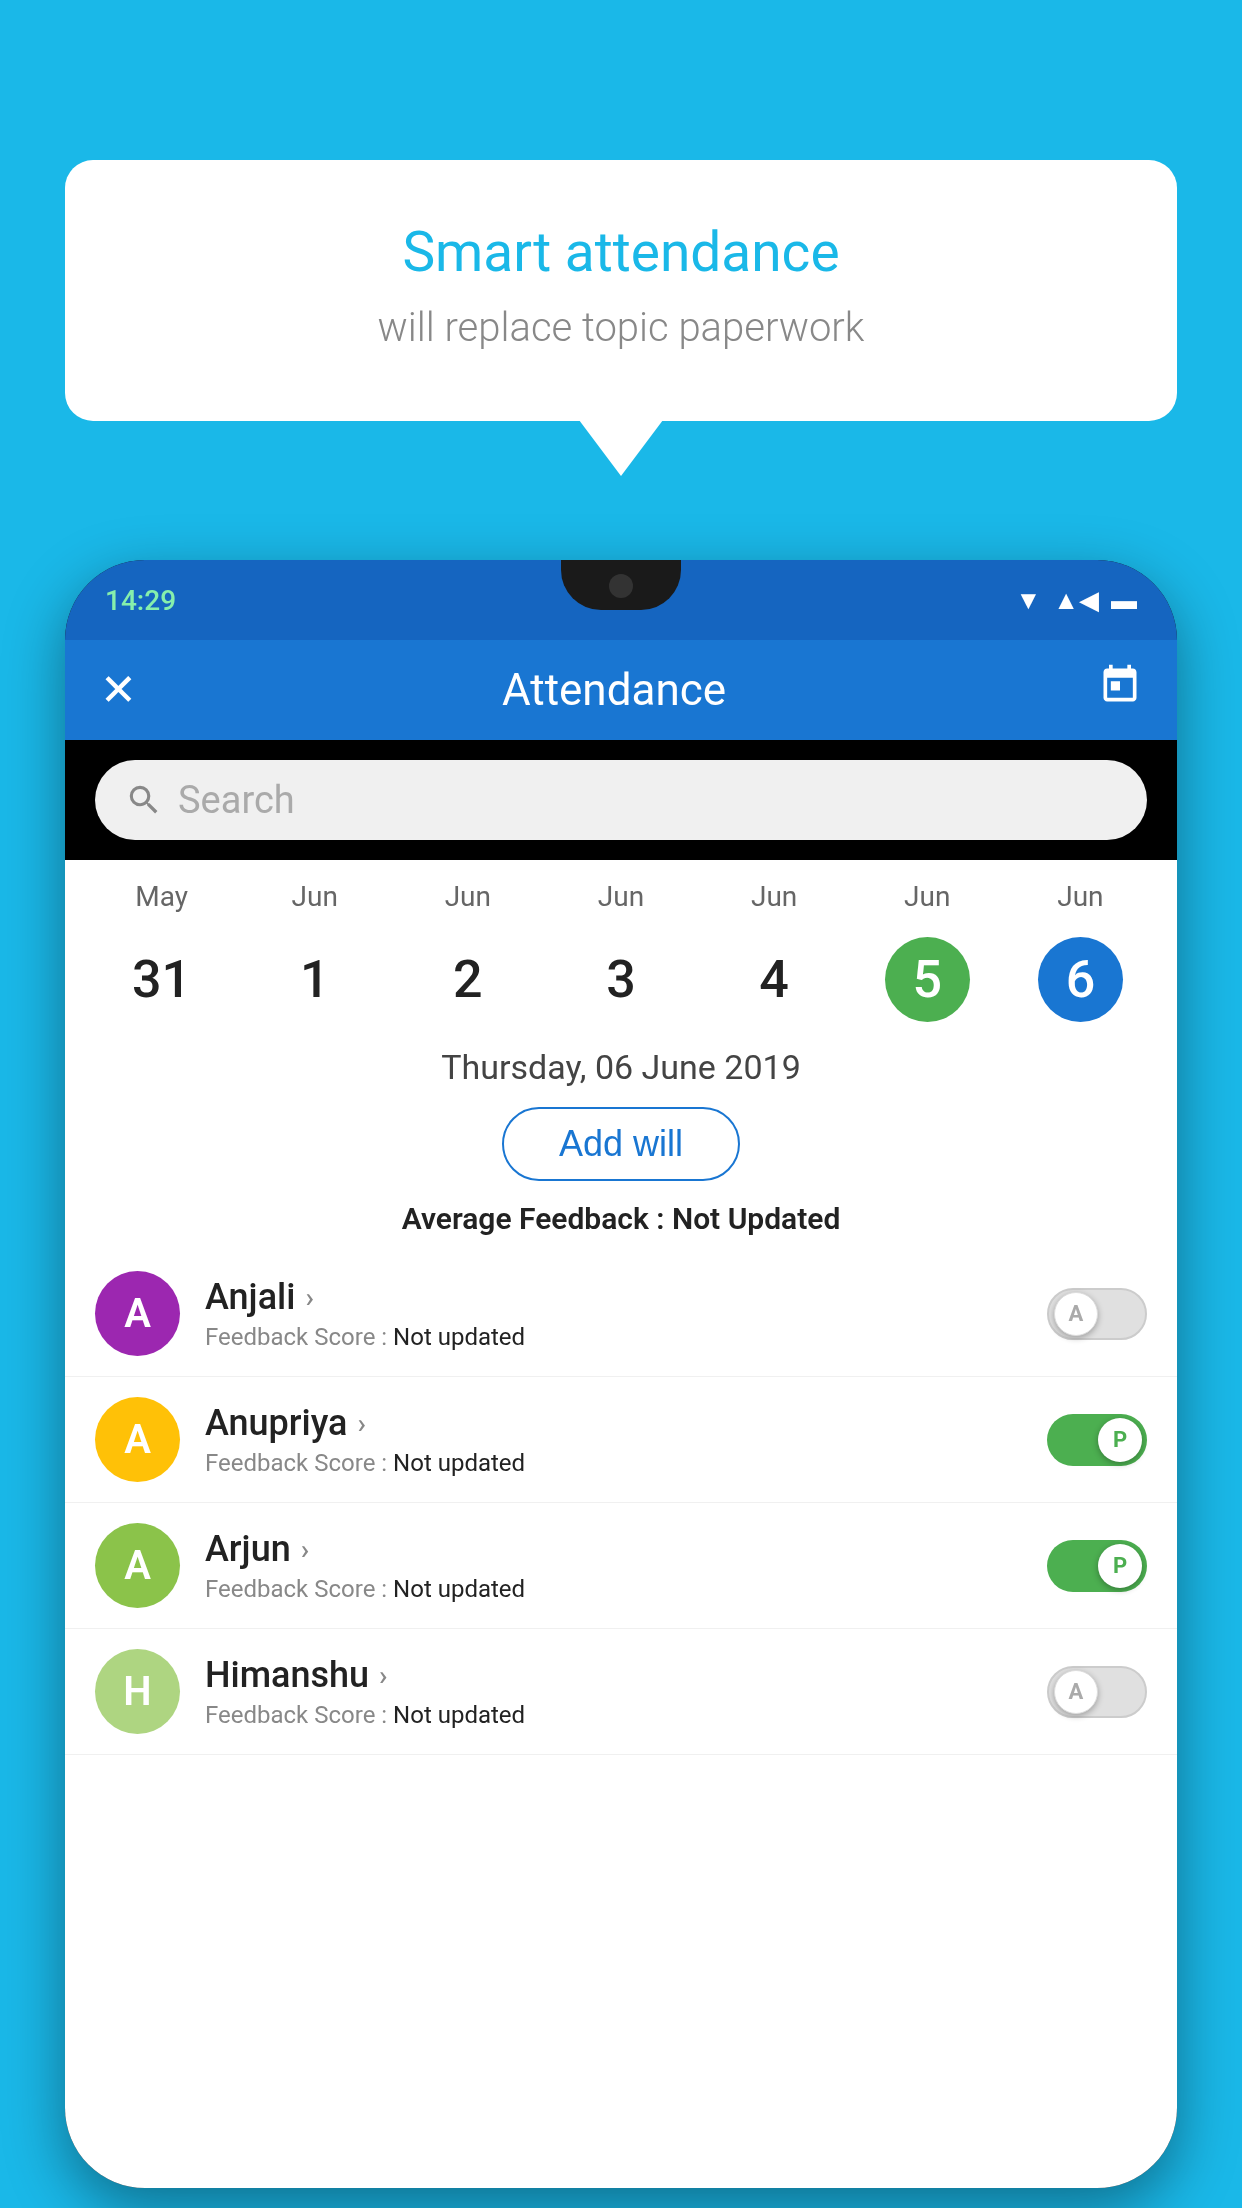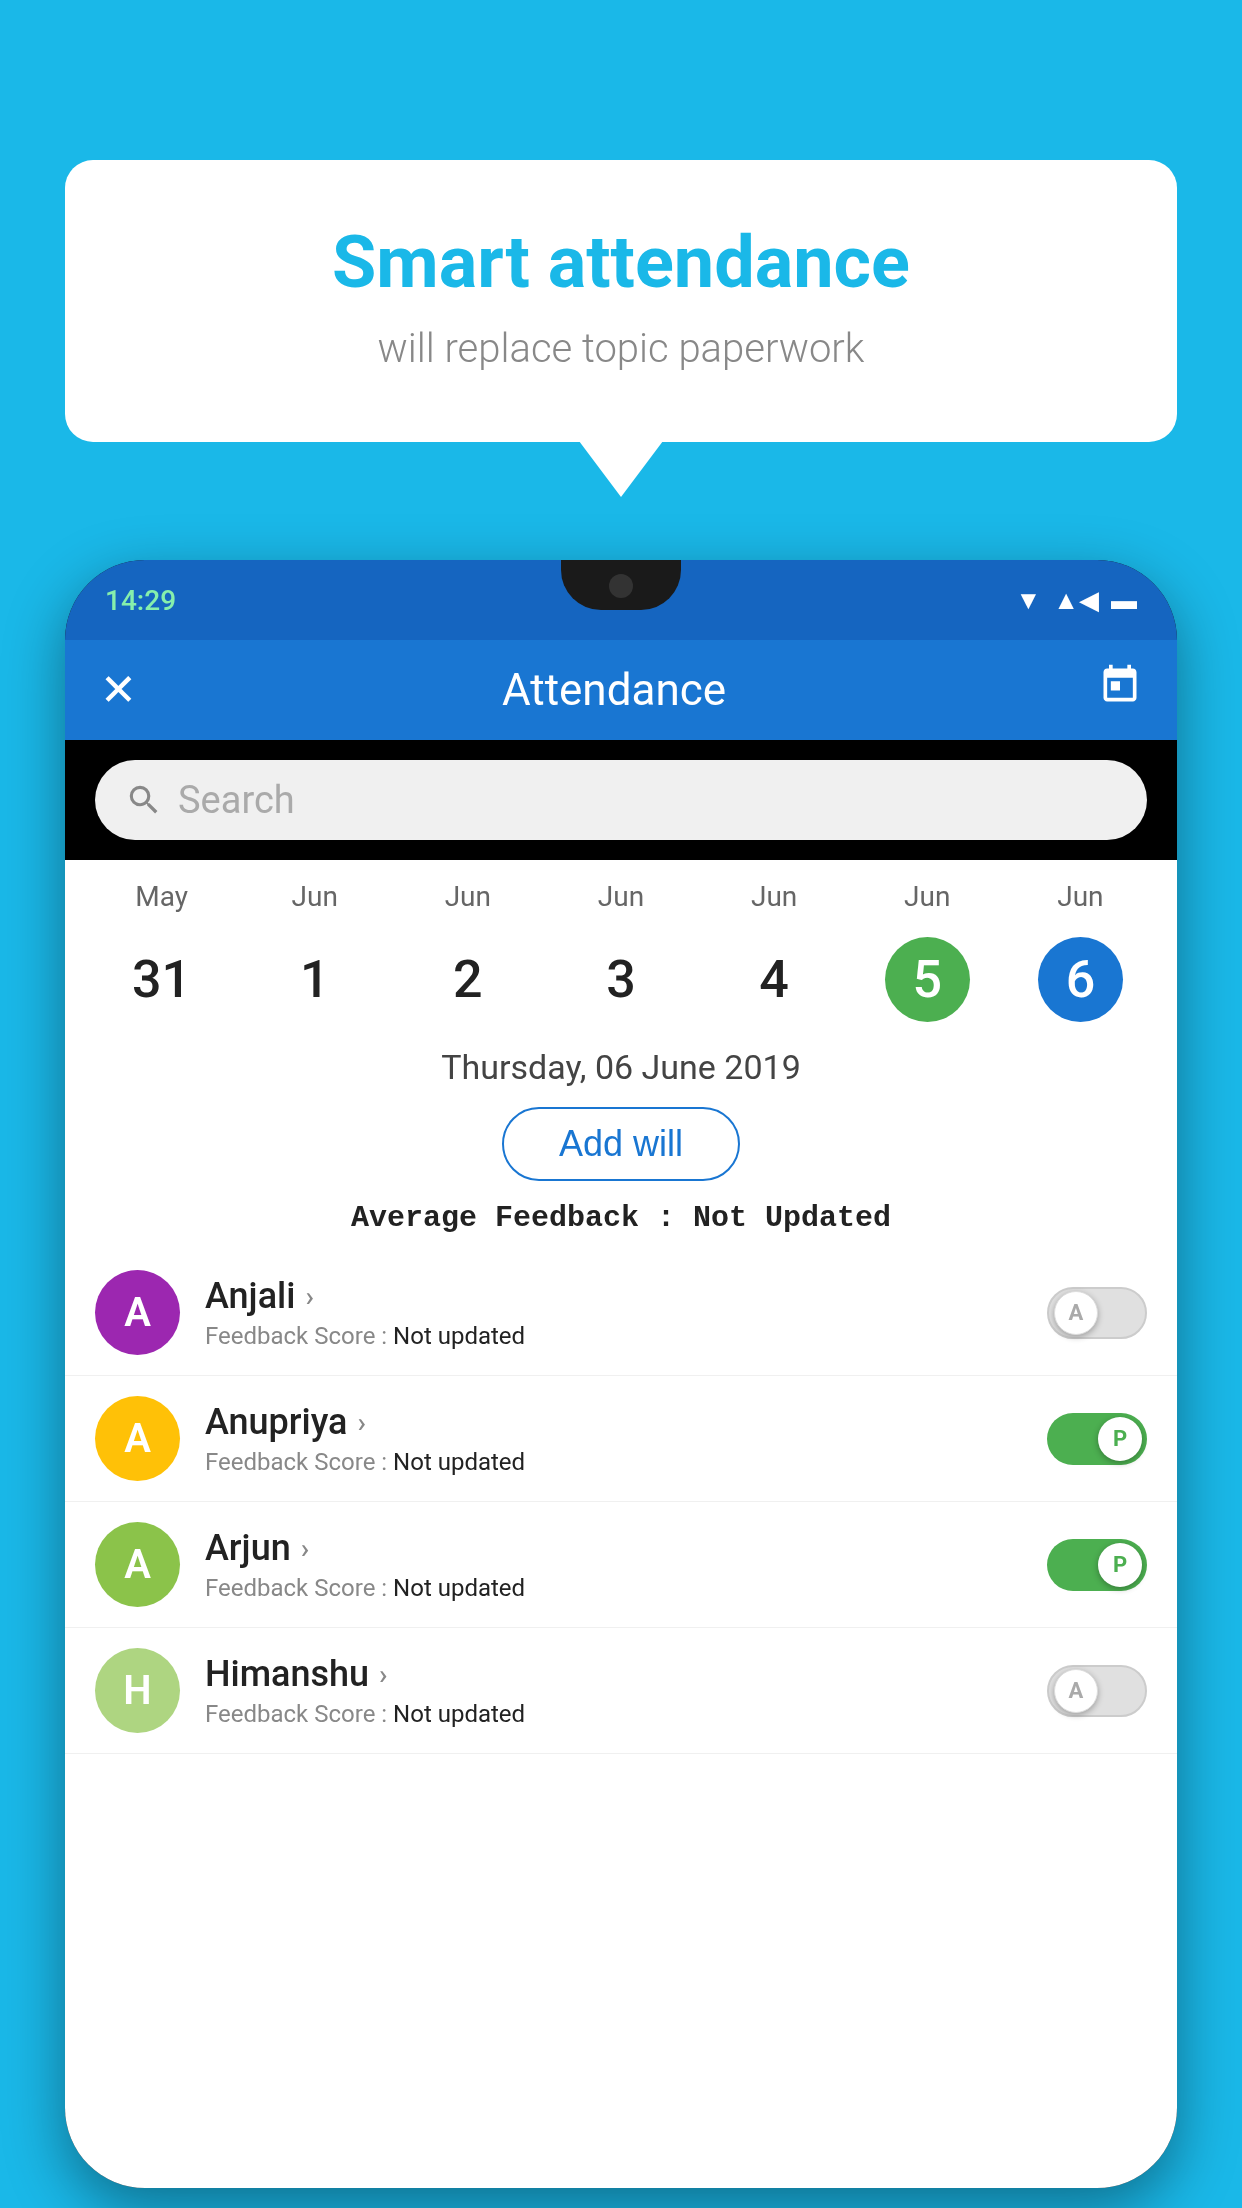--- a/index.html
+++ b/index.html
@@ -36,23 +36,23 @@
       left: 50%;
       transform: translateX(-50%);
       width: 0;
       height: 0;
       border-left: 45px solid transparent;
       border-right: 45px solid transparent;
       border-top: 60px solid white;
     }
 
     .bubble-title {
-      font-size: 72px;
+      font-size: 55px;
       color: #1ab8e8;
-      font-weight: 700;
+      font-weight: 400;
       margin-bottom: 20px;
     }
 
     .bubble-subtitle {
       font-size: 40px;
       color: #888;
       font-weight: 300;
     }
 
     
@@ -256,21 +256,20 @@
       cursor: pointer;
       width: fit-content;
     }
 
     
     .avg-feedback {
       text-align: center;
       font-size: 30px;
       color: #888;
       padding: 10px 0 5px;
-      font-family: Liberation Mono, monospace;
     }
 
     .avg-feedback span {
       color: #222;
       font-weight: 600;
     }
 
     
     .student-list {
       padding: 10px 0;

